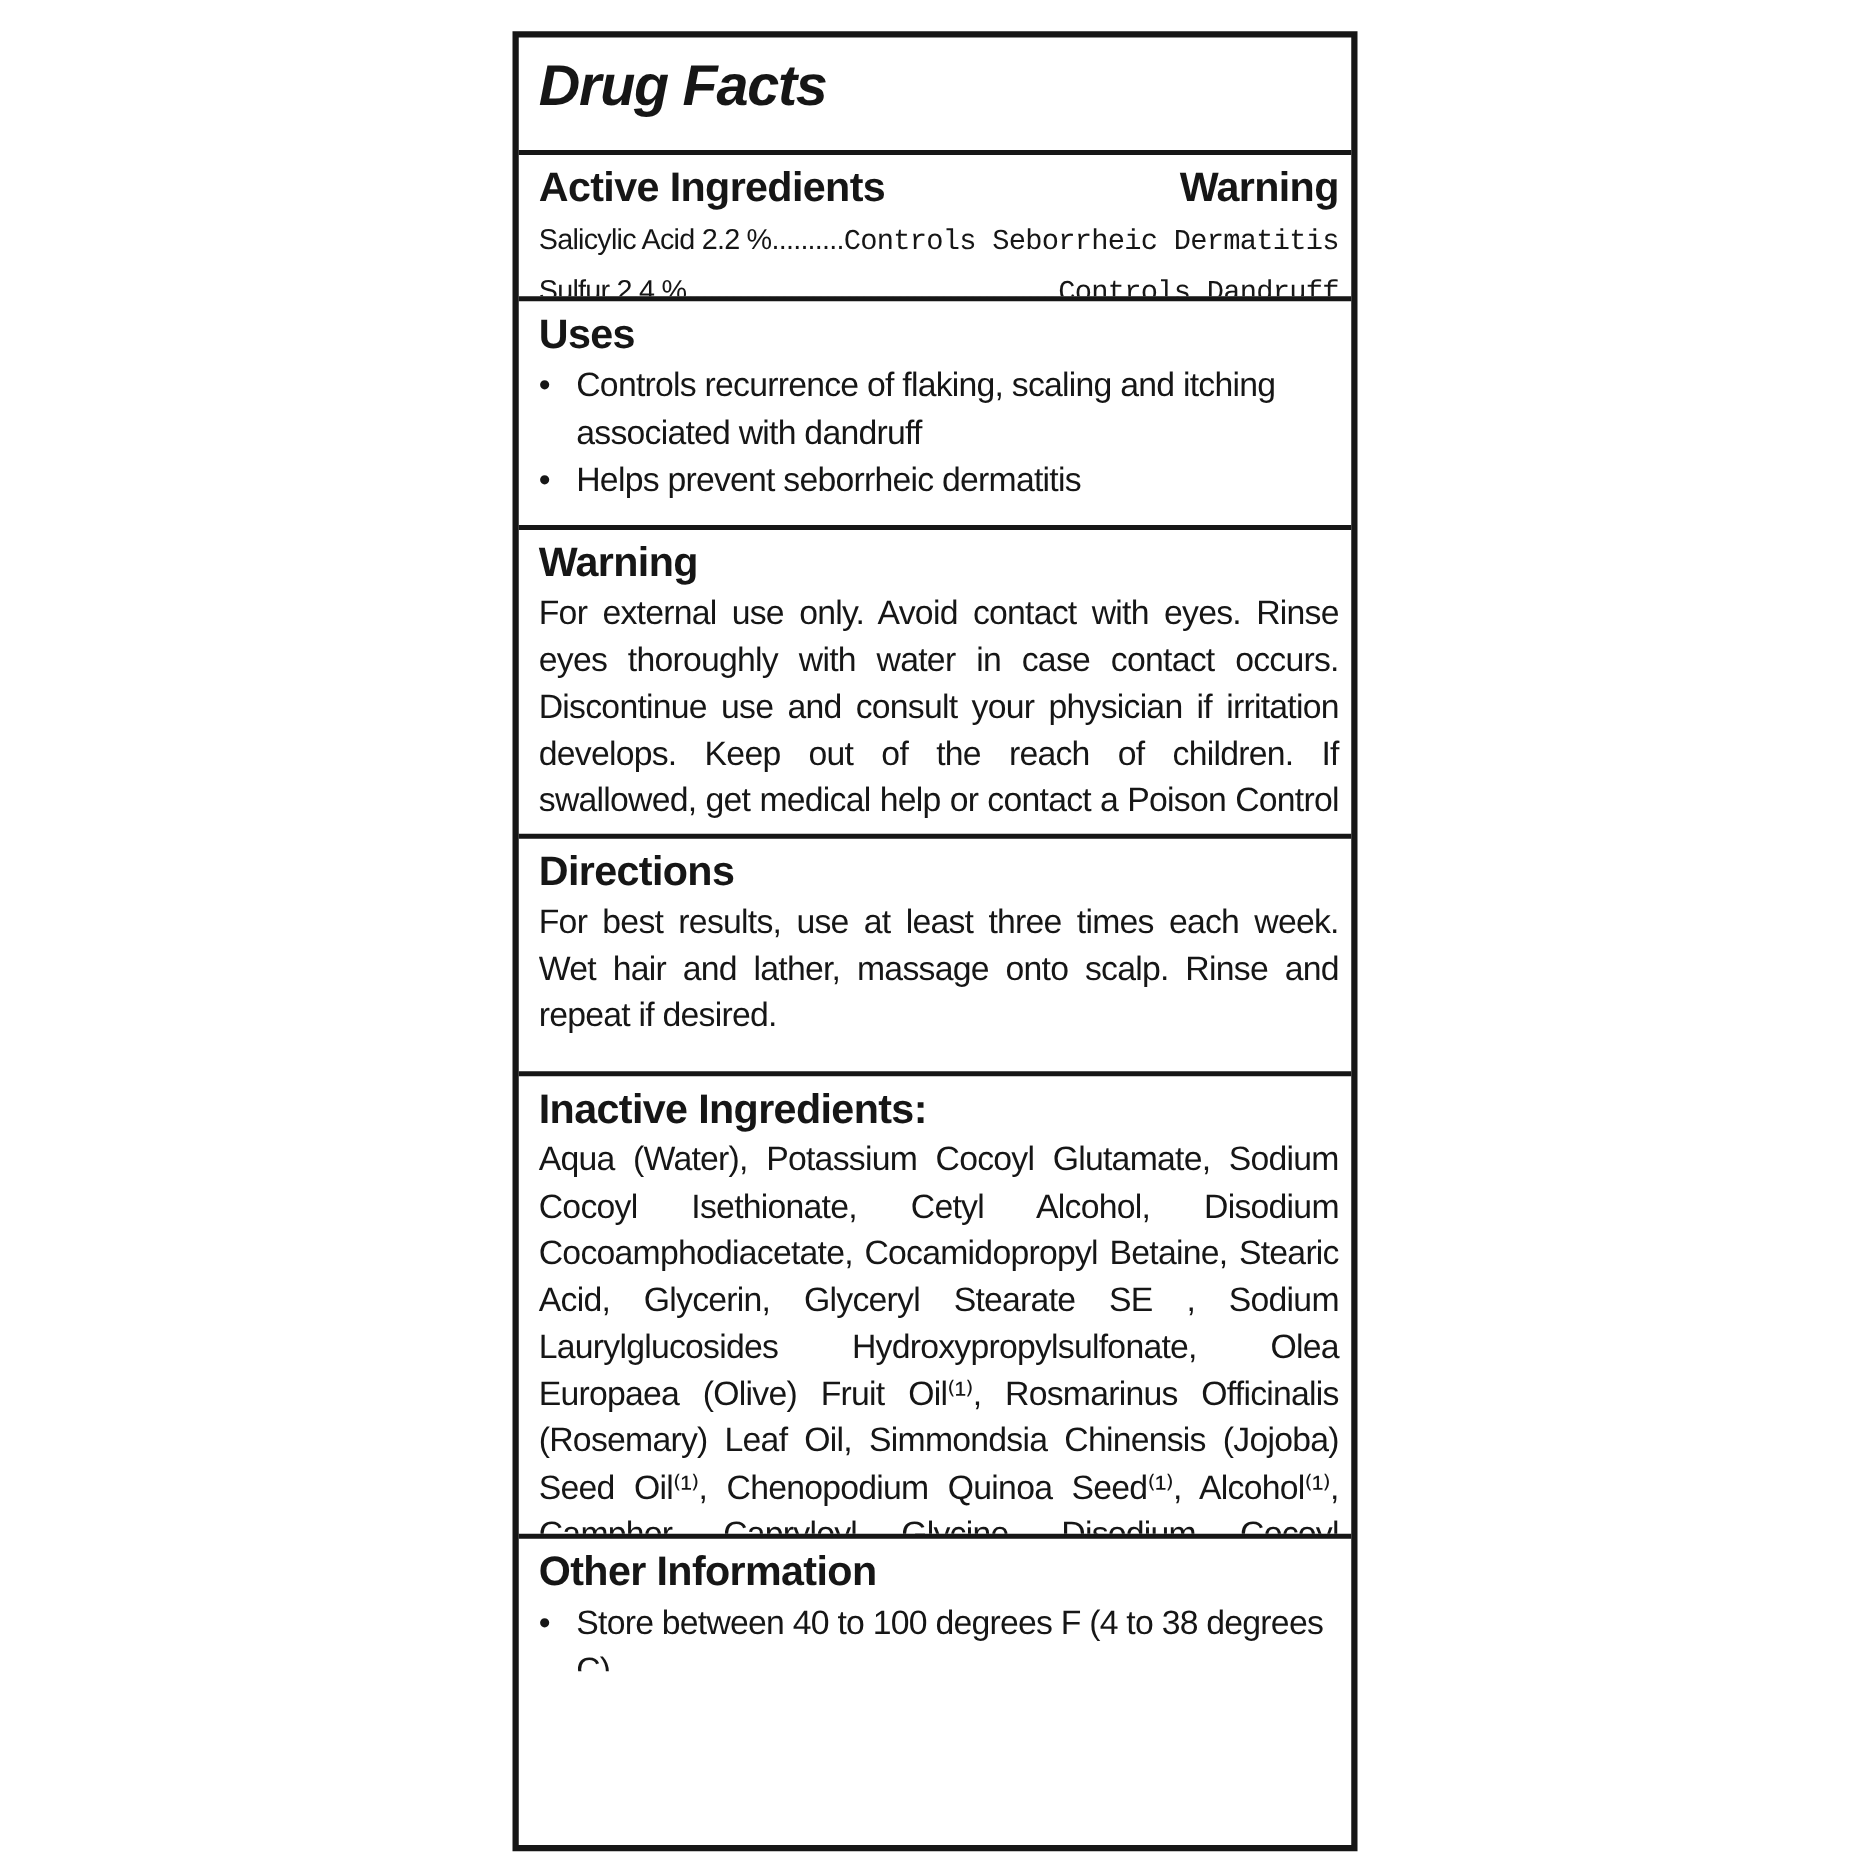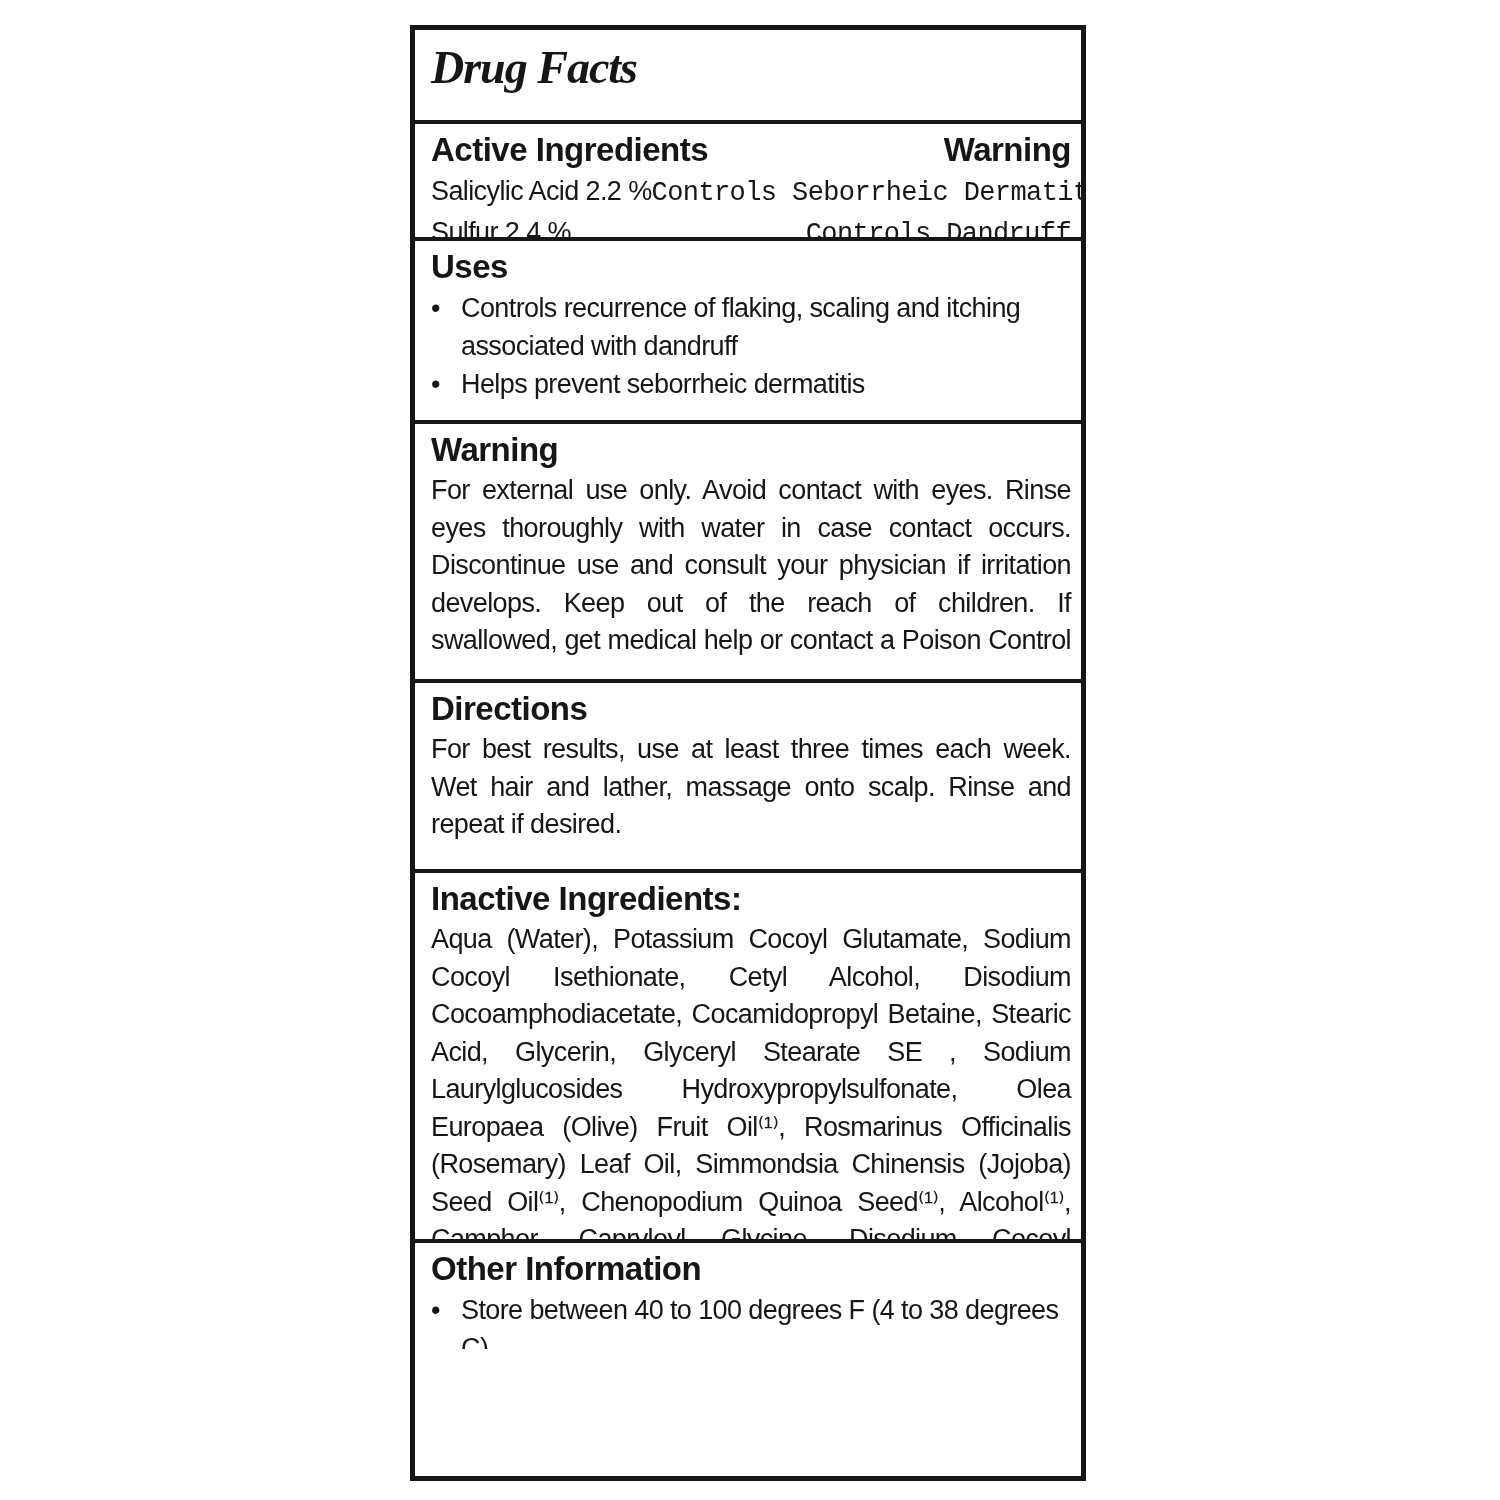--- a/index.html
+++ b/index.html
@@ -22,25 +22,25 @@
     background: #ffffff;
   }
   .section {
     box-sizing: border-box;
     padding: 4px 10px 0 16px;
     overflow: hidden;
   }
   .section + .section {
     border-top: 4px solid #161616;
   }
-  .sec-title      { height: 90px; font-family: Liberation Serif, serif; }
+  .sec-title      { height: 90px; }
   .sec-active     { height: 117px; }
   .sec-uses       { height: 183px; }
   .sec-warning    { height: 247px; }
-  .sec-directions { height: 190px; margin-top: 12px; }
+  .sec-directions { height: 190px; }
   .sec-inactive   { height: 370px; }
   .sec-other      { height: 110px; }
 
   .label-title {
     font-style: italic;
     font-weight: bold;
     font-size: 46px;
     line-height: 1.15;
     letter-spacing: -1px;
     padding-top: 8px;
@@ -60,21 +60,21 @@
     font-size: 27px;
     line-height: 37.5px;
     letter-spacing: -0.6px;
   }
   .justified {
     text-align: justify;
   }
   .active-row {
     display: flex;
     align-items: baseline;
-    font-size: 27px;
+    font-size: 23px;
     line-height: 39px;
     letter-spacing: -0.6px;
   }
   .active-row .ingredient-name { white-space: nowrap; }
   .active-row .leader {
     flex: 1 1 auto;
     overflow: hidden;
     white-space: nowrap;
   }
   .active-row .purpose-value { white-space: nowrap; font-family: Liberation Mono, monospace; }

